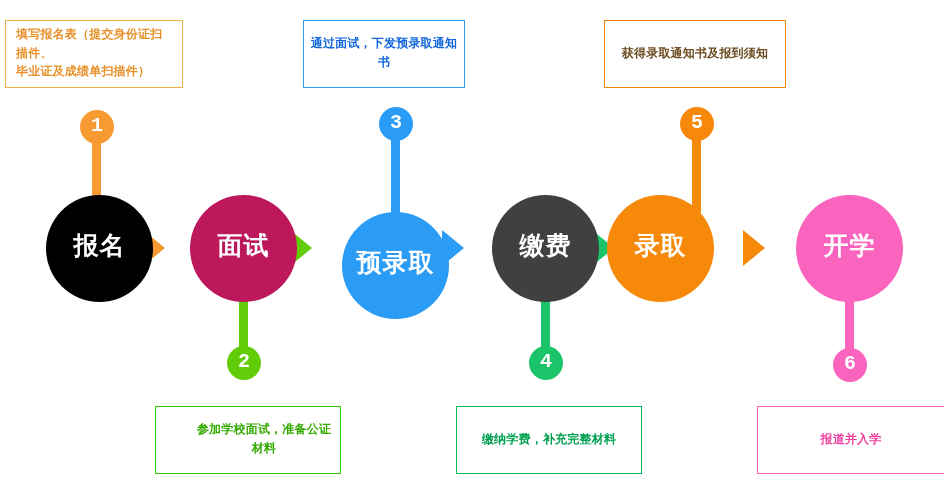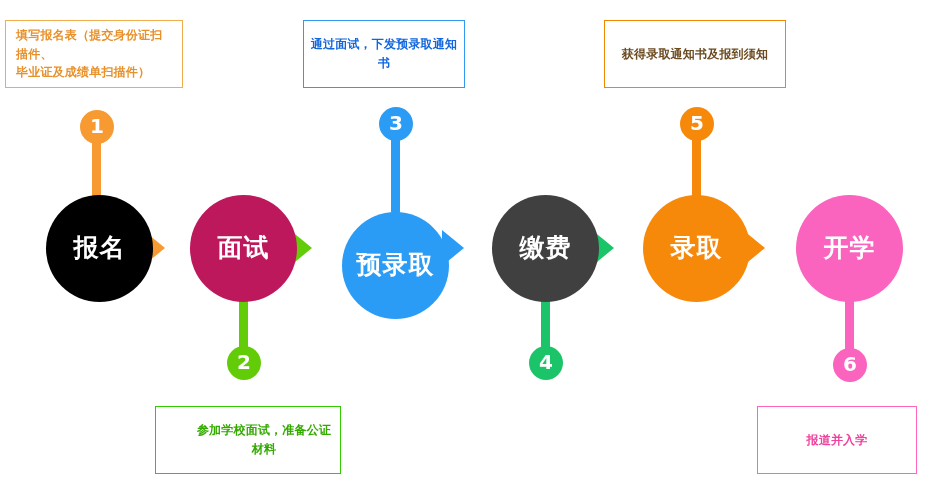--- a/index.html
+++ b/index.html
@@ -9,20 +9,21 @@
   }
   body {
     font-family: "DejaVu Sans", "Liberation Sans", sans-serif;
   }
   #canvas {
     position: relative;
     width: 944px;
     height: 489px;
     background: #ffffff;
     overflow: hidden;
+    font-family: Liberation Mono, monospace;
   }
 
   
   .callout {
     position: absolute;
     box-sizing: border-box;
     background: #ffffff;
     border-style: solid;
     border-width: 1px;
     display: flex;
@@ -113,22 +114,25 @@
   </div>
 
   <div class="callout center" style="left:604px; top:20px; width:182px; height:68px; border-color:#ee8800;">
     <span class="callout-text" style="color:#6b4a20;">获得录取通知书及报到须知</span>
   </div>
 
   <div class="callout center" style="left:155px; top:406px; width:186px; height:68px; border-color:#33cc00;padding-left:32px;">
     <span class="callout-text" style="color:#33aa00;">参加学校面试，准备公证材料</span>
   </div>
 
+  <div class="callout center" style="left:456px; top:406px; width:186px; height:68px; border-color:#00bb55;">
+    <span class="callout-text" style="color:#00a050;">缴纳学费，补充完整材料</span>
+  </div>
 
-  <div class="callout center" style="left:757px; top:406px; width:160px; height:68px; border-color:#ff66bb;">
+  <div class="callout center" style="left:757px; top:406px; width:188px; height:68px; border-color:#ff66bb;">
     <span class="callout-text" style="color:#f0419e;">报道并入学</span>
   </div>
 
   <div class="node">
     <div class="stem" style="left:92px; top:128px; height:85px; background:#f79a31;"></div>
     <div class="badge" style="left:80px; top:110px; background:#f79a31;">
       <span class="badge-num">1</span>
     </div>
     <div class="tip" style="left:143px; top:230px; border-left:22px solid #f79a31;"></div>
     <div class="disc" style="left:46px; top:195px; width:107px; height:107px; background:#000000;">
@@ -168,21 +172,21 @@
       <span class="disc-label">缴费</span>
     </div>
   </div>
 
   <div class="node">
     <div class="stem" style="left:692px; top:128px; height:85px; background:#f7890a;"></div>
     <div class="badge" style="left:680px; top:107px; background:#f7890a;">
       <span class="badge-num">5</span>
     </div>
     <div class="tip" style="left:743px; top:230px; border-left:22px solid #f7890a;"></div>
-    <div class="disc" style="left:643px; top:195px; width:107px; height:107px; background:#f7890a;">
+    <div class="disc" style="left:607px; top:195px; width:107px; height:107px; background:#f7890a;">
       <span class="disc-label">录取</span>
     </div>
   </div>
 
   <div class="node">
     <div class="stem" style="left:845px; top:285px; height:80px; background:#fa63be;"></div>
     <div class="badge" style="left:833px; top:348px; background:#fa63be;">
       <span class="badge-num">6</span>
     </div>
     <div class="disc" style="left:796px; top:195px; width:107px; height:107px; background:#fa63be;text-align:center;">

